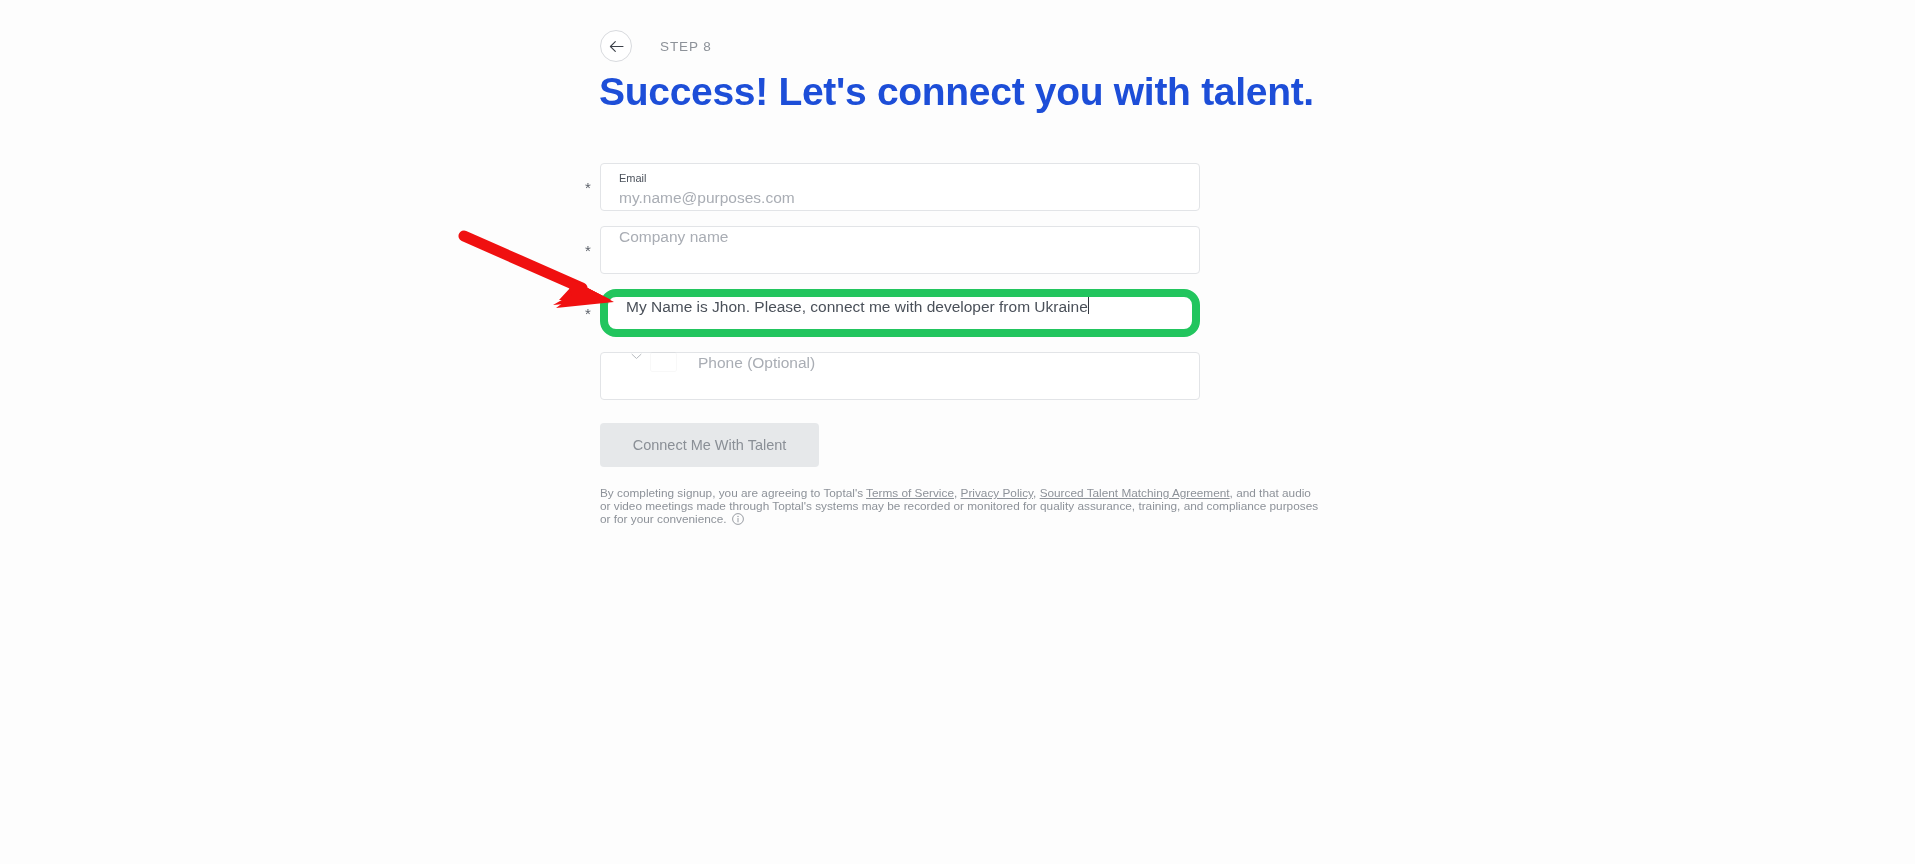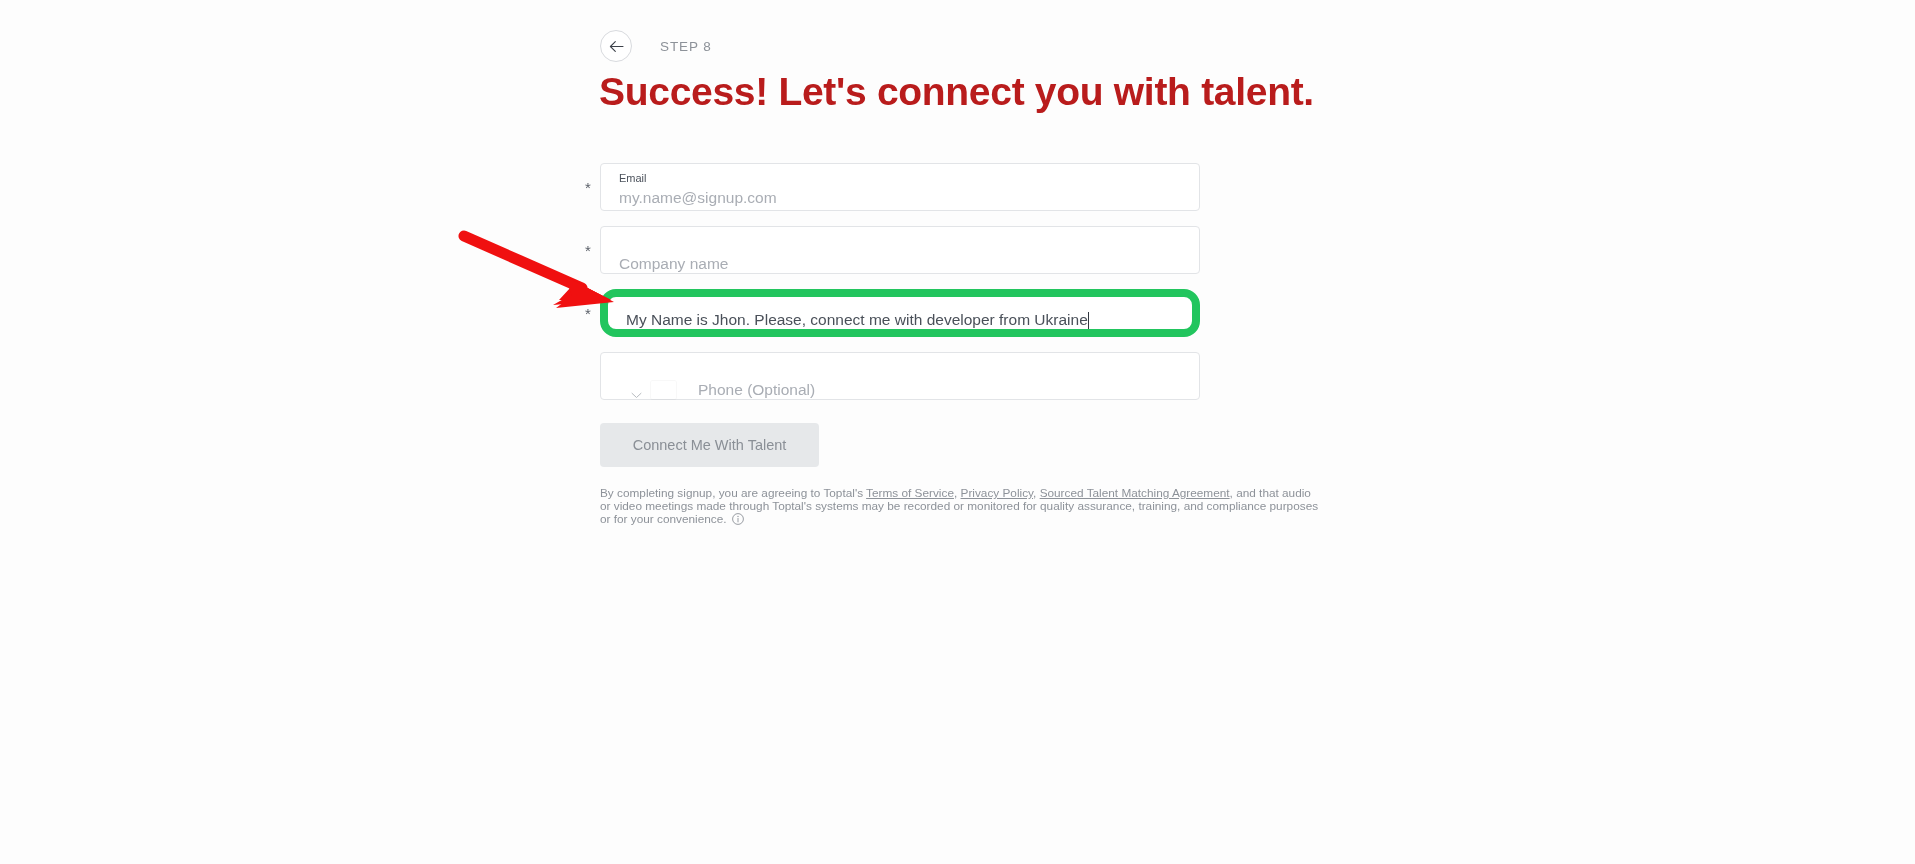--- a/index.html
+++ b/index.html
@@ -52,21 +52,21 @@
     font-weight: 400;
   }
 
   
   .title {
     position: absolute;
     left: 599px;
     top: 70px;
     font-size: 39px;
     font-weight: 700;
-    color: #b91c1c;
+    color: #1d4ed8;
     letter-spacing: -0.3px;
     white-space: nowrap;
   }
 
   
   .form {
     position: absolute;
     left: 600px;
     top: 163px;
     width: 600px;
@@ -85,21 +85,21 @@
     line-height: 1;
   }
   .field {
     box-sizing: border-box;
     width: 600px;
     height: 48px;
     border: 1px solid #e2e4e7;
     border-radius: 4px;
     background: #ffffff;
     display: flex;
-    align-items: flex-end;
+    align-items: flex-start;
     padding: 0 18px;
     cursor: text;
   }
   .field.with-label {
     flex-direction: column;
     align-items: flex-start;
     justify-content: center;
     padding-top: 4px;
   }
   .field-label {
@@ -219,21 +219,21 @@
   </div>
 
   <div class="title">Success! Let's connect you with talent.</div>
 
   <div class="form">
 
     <div class="field-row">
       <span class="req-star">*</span>
       <div class="field with-label">
         <span class="field-label">Email</span>
-        <span class="field-placeholder">my.name@signup.com</span>
+        <span class="field-placeholder">my.name@purposes.com</span>
       </div>
     </div>
 
     <div class="field-row">
       <span class="req-star">*</span>
       <div class="field">
         <span class="field-placeholder">Company name</span>
       </div>
     </div>
 

